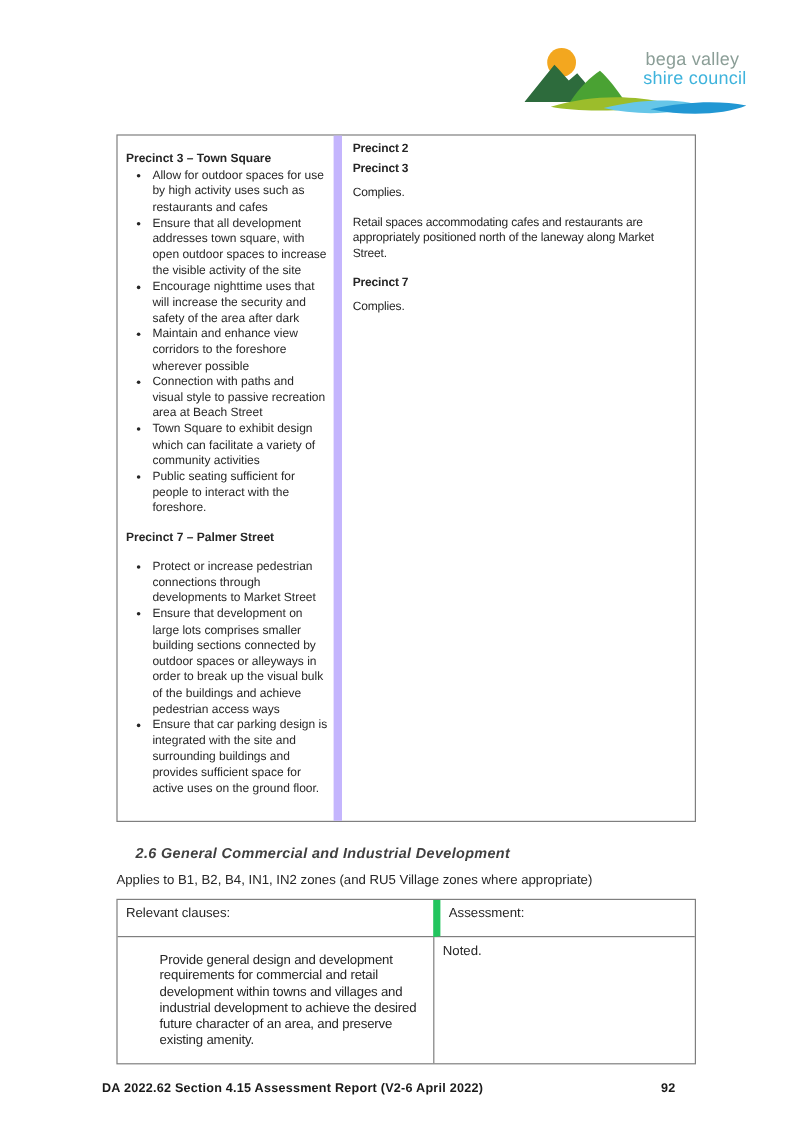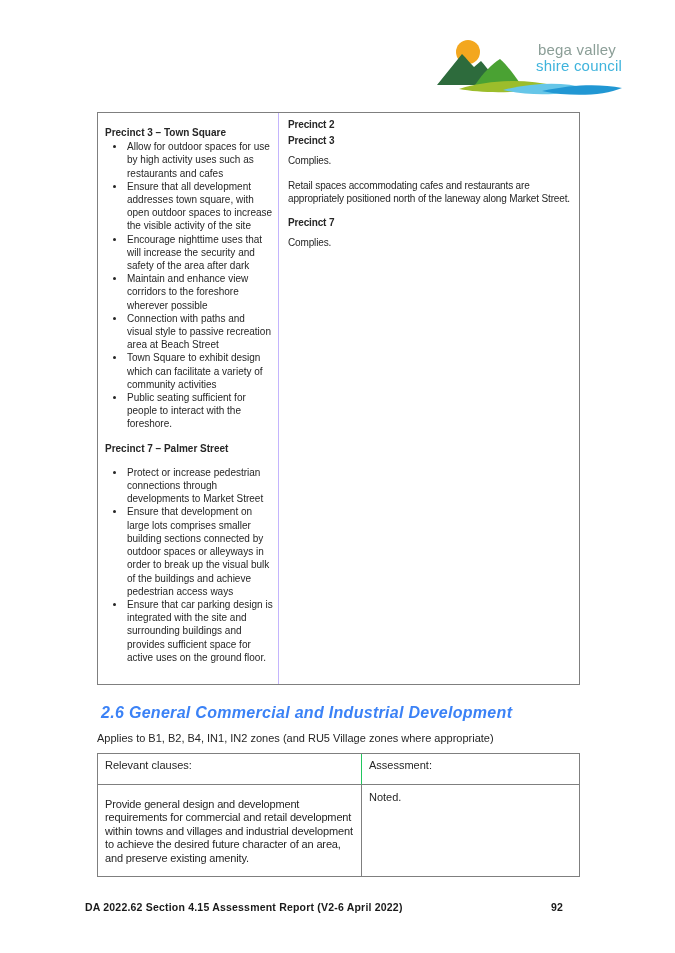--- a/index.html
+++ b/index.html
@@ -17,47 +17,47 @@
   
   .content { position:absolute; left:97px; top:112px; width:483px; }
 
   
   .t1 {
     display:grid; grid-template-columns:180px 1fr;
     border:1px solid #7f7f7f; min-height:573px; box-sizing:border-box;
     font-size:10px; line-height:13.2px;
   }
   .t1 .c-left  { padding:13px 5px 4px 7px; }
-  .t1 .c-right { border-left:1px solid #c4b5fd; padding:5px 6px 6px 9px; letter-spacing:-.15px; }
+  .t1 .c-right { border-left:7px solid #c4b5fd; padding:5px 6px 6px 9px; letter-spacing:-.15px; }
   .cell-heading { font-weight:bold; }
   .t1 .c-left .cell-heading { margin:0 0 1px 0; }
   .t1 .c-left .cell-heading.h-gap { margin:11px 0 11px 0; }
   ul.bullets { margin:0; padding:0 0 0 21px; list-style:disc outside; }
   ul.bullets li { margin:0; padding-left:1px; }
   .t1 .c-right .cell-heading { margin:3px 0 0 0; }
   .t1 .c-right .cell-heading:first-child { margin-top:0; }
   .t1 .c-right .para { margin:7px 0 11px 0; white-space:pre-wrap; }
 
   
   .section-heading {
-    margin:19px 0 0 4px; font-size:16px; font-weight:bold; font-style:italic;
-    letter-spacing:.3px; color:#3b82f6;
+    margin:19px 0 0 16px; font-size:12px; font-weight:bold; font-style:italic;
+    letter-spacing:.3px; color:#404040;
   }
   .section-intro { margin:10px 0 0 0; font-size:11px; }
 
   
   .t2 {
     margin-top:9px; display:grid; grid-template-columns:263px 1fr;
     border:1px solid #7f7f7f; font-size:11px; line-height:13.5px;
   }
   .t2 .hdr { padding:5px 8px 11px 7px; border-bottom:1px solid #7f7f7f; }
-  .t2 .hdr.r { border-left:1px solid #22c55e; }
+  .t2 .hdr.r { border-left:6px solid #22c55e; }
   .t2 .bod { padding:6px 8px 11px 7px; letter-spacing:-.15px; }
   .t2 .bod.r { border-left:1px solid #7f7f7f; letter-spacing:0; }
-  .t2 .obj-text { margin-top:7px; }
+  .t2 .obj-text { margin-top:7px;margin-left:28px; }
 
   
   .footer {
     position:absolute; left:85px; top:901px; width:478px;
     display:flex; justify-content:space-between;
     font-size:10.5px; font-weight:bold; letter-spacing:.2px; color:#1a1a1a;
   }
 </style>
 </head>
 <body>

